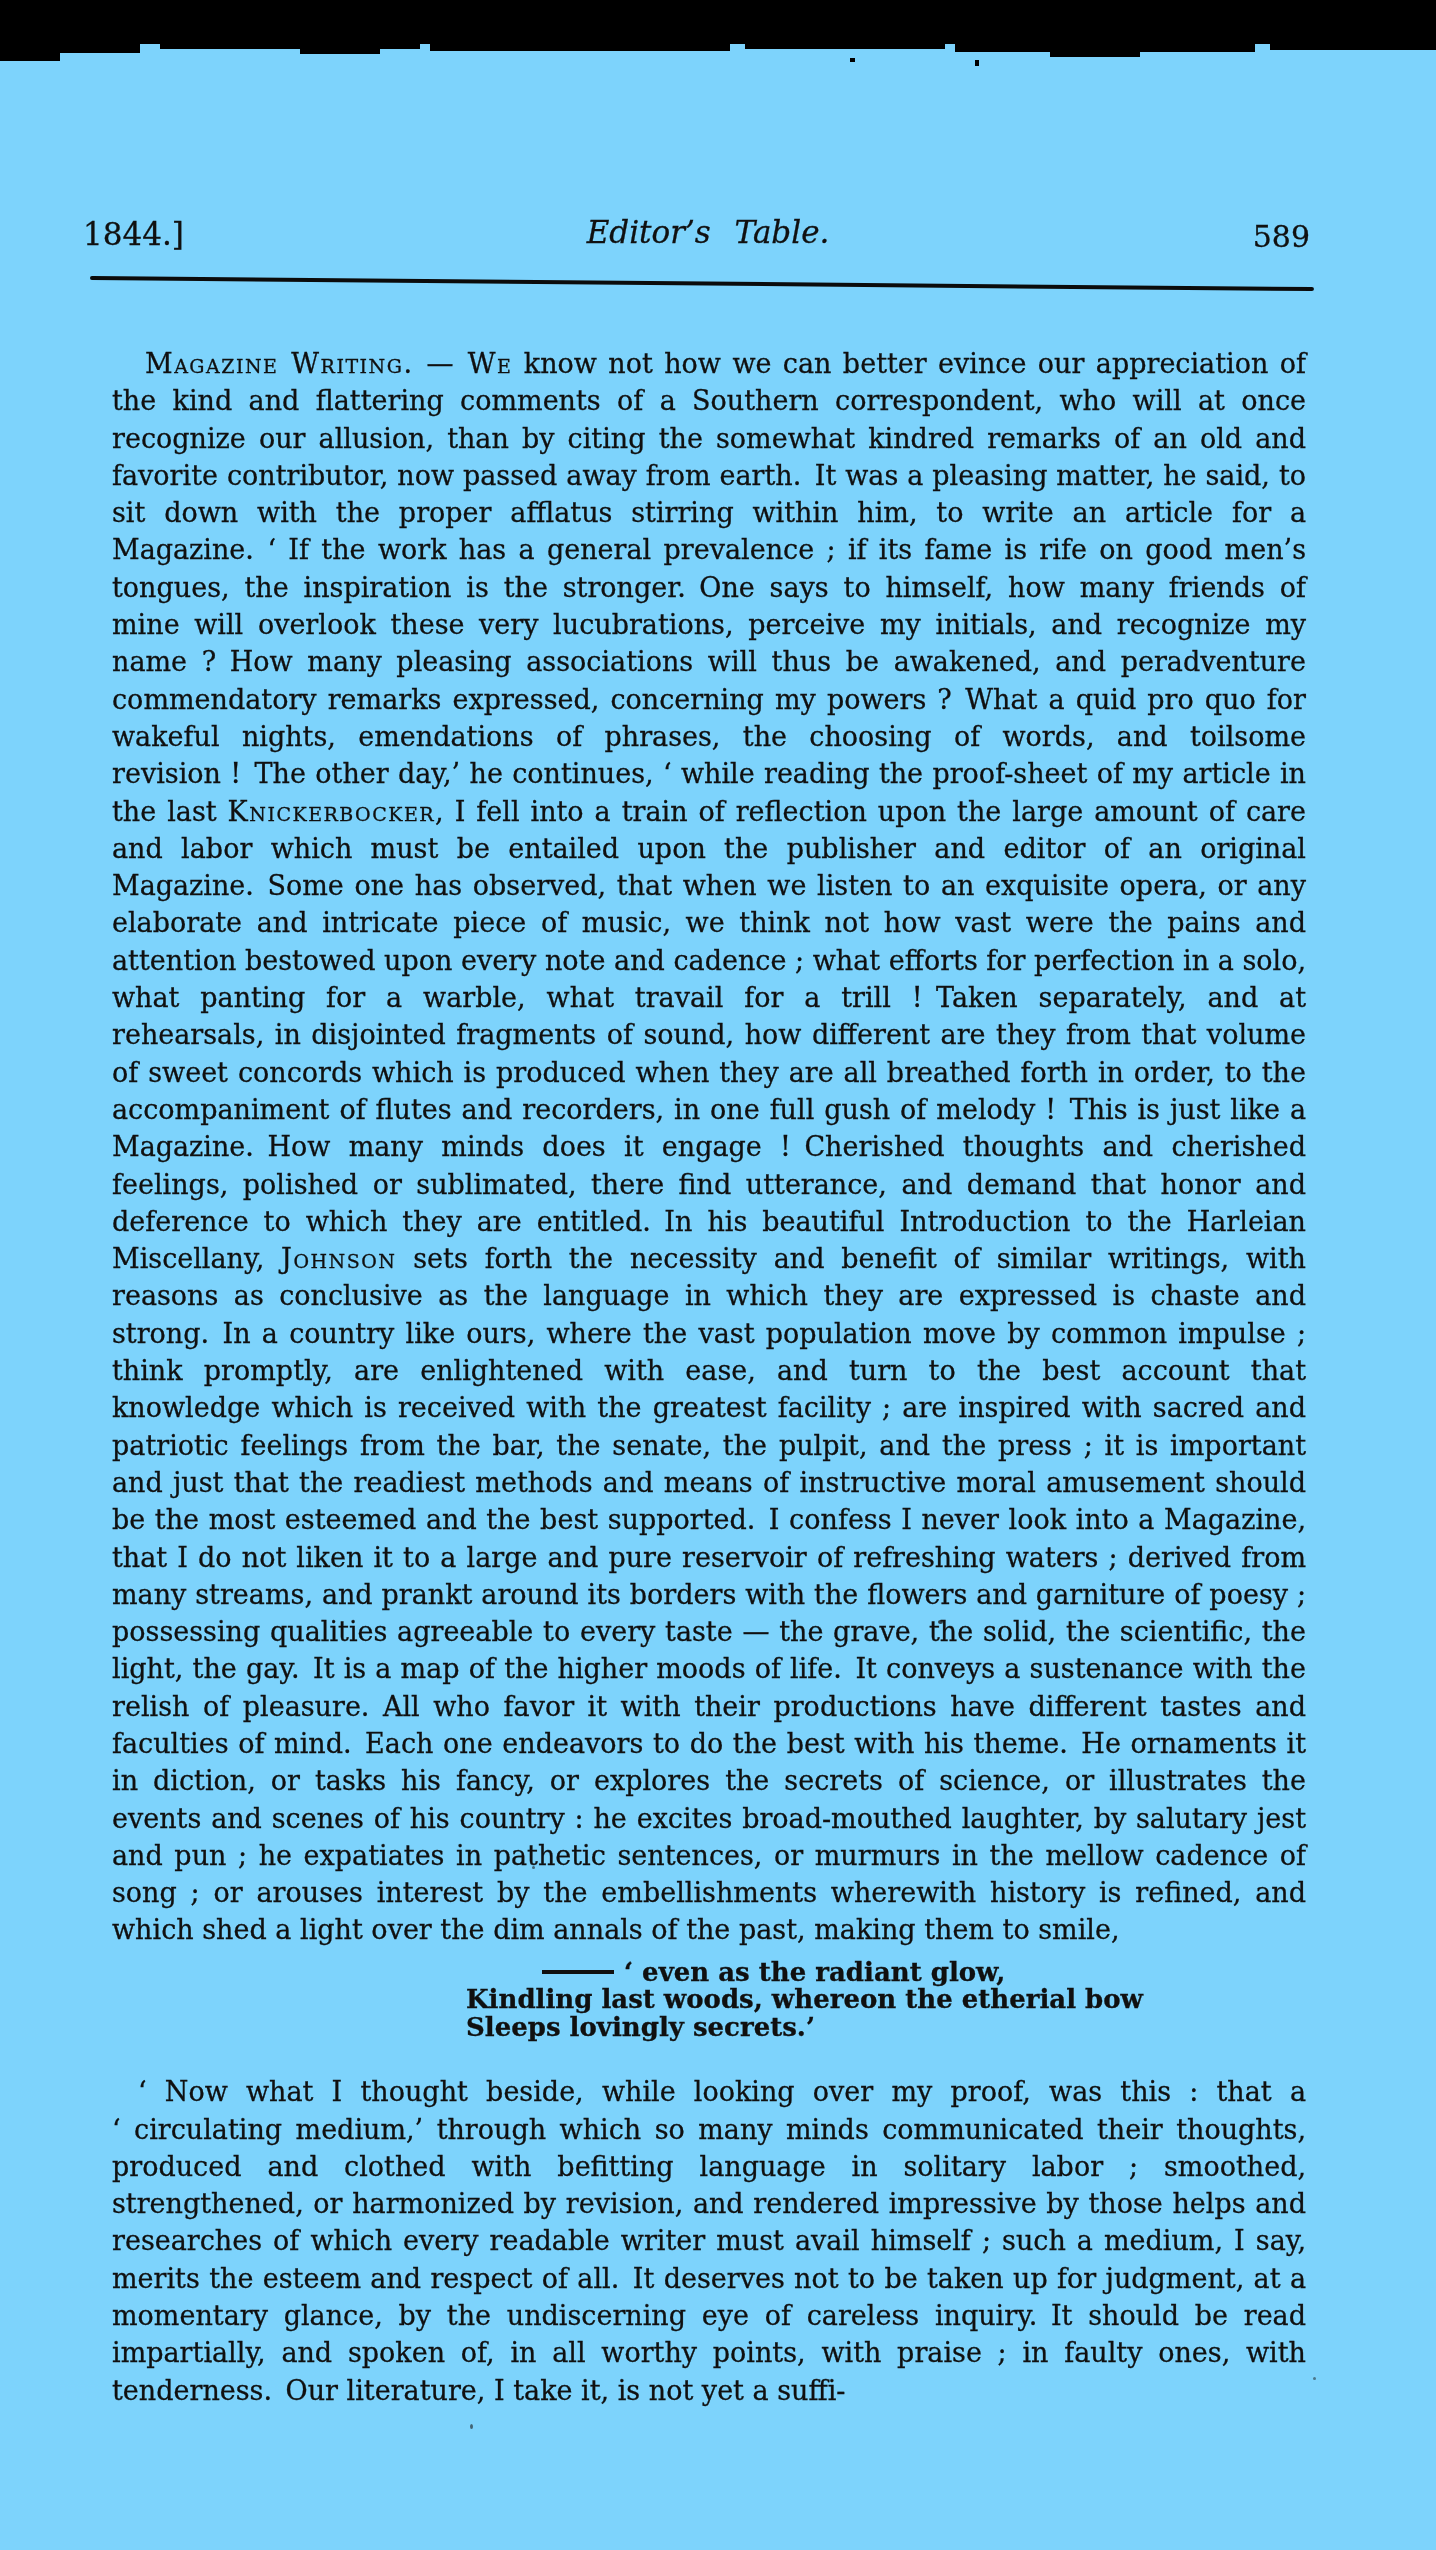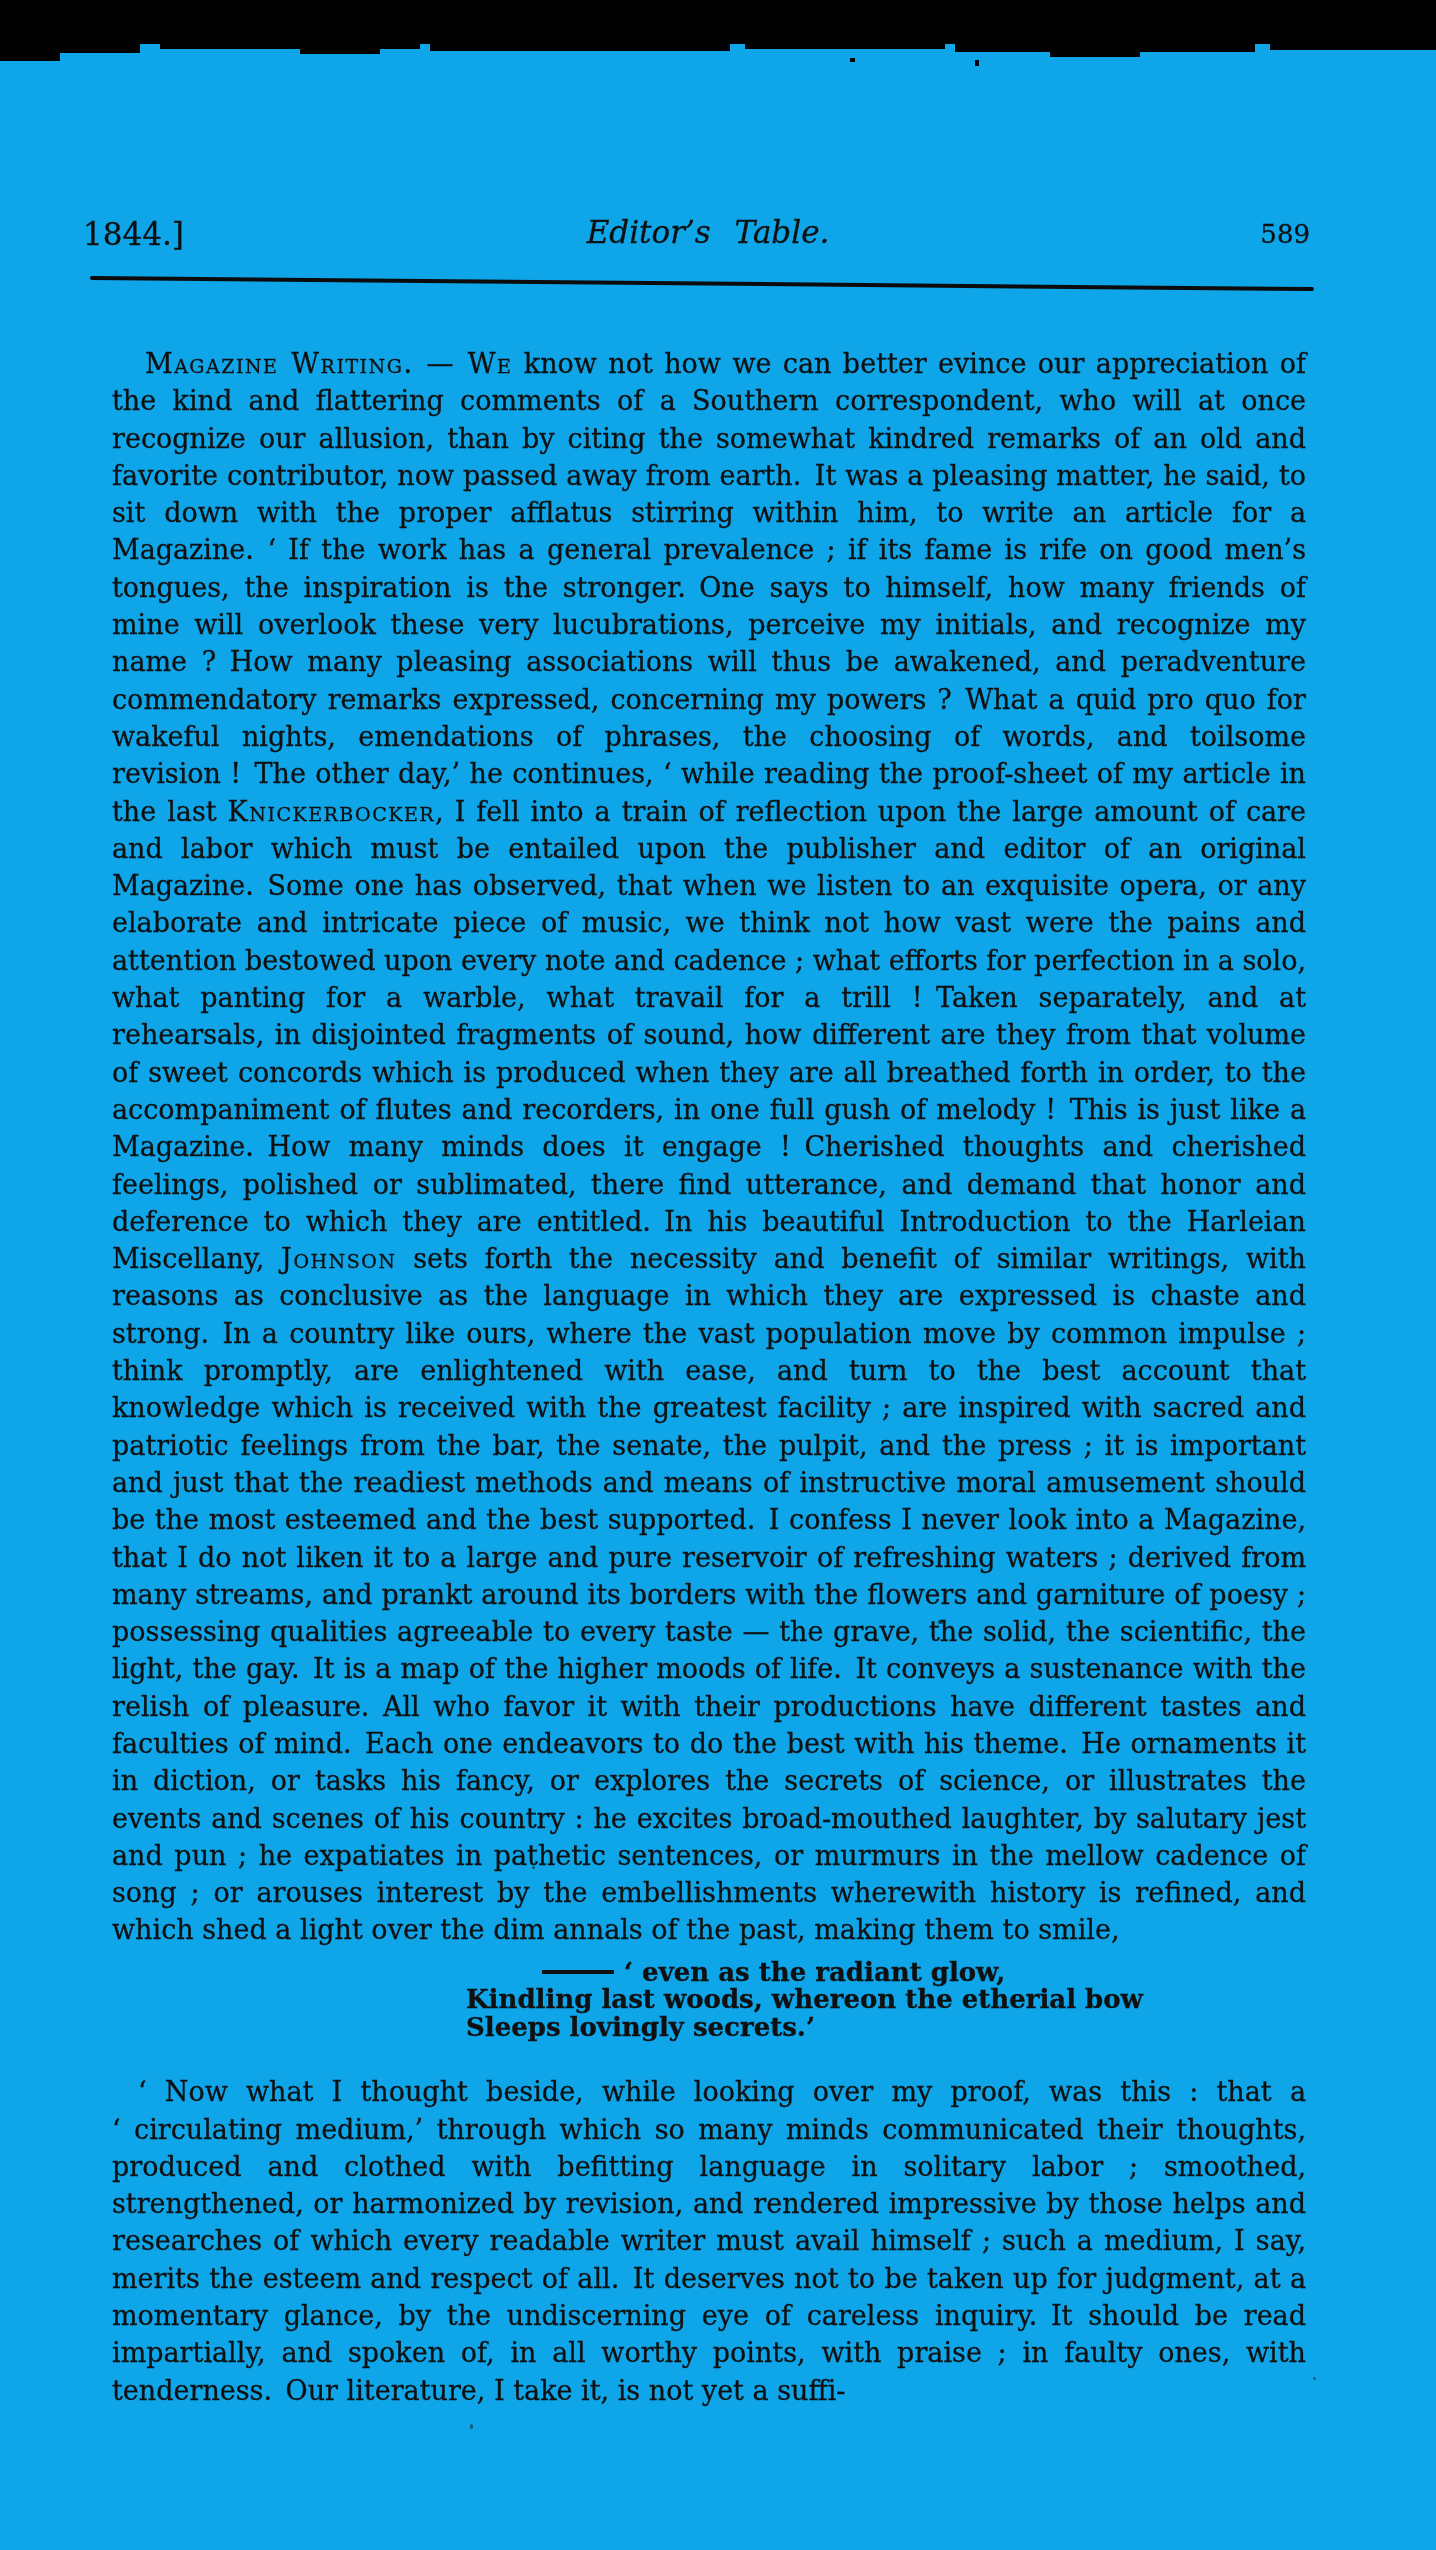--- a/index.html
+++ b/index.html
@@ -13,21 +13,21 @@
     -webkit-text-stroke:0.3px #101010;
   }
   
   .scan-band{position:absolute;top:0;left:0;width:1436px;height:70px;}
   .scan-band .main{position:absolute;top:0;left:0;width:1436px;height:44px;background:#000;}
   .scan-band .frag{position:absolute;background:#000;}
   
   .page-header{position:absolute;top:210px;left:0;width:1436px;height:60px;font-size:31px;}
   .hdr-year{position:absolute;left:83px;top:6px;}
   .hdr-title{position:absolute;left:0;right:0;top:4px;text-align:center;font-style:italic;word-spacing:14px;transform:translateX(-10px);}
-  .hdr-pageno{position:absolute;right:126px;top:9px;font-size:26px;}
+  .hdr-pageno{position:absolute;right:126px;top:9px;font-size:30px;}
   .hdr-rule{
     position:absolute;top:276px;left:90px;width:1224px;height:4px;
     background:#0b0b0b;border-radius:2px;
     transform:rotate(0.52deg);transform-origin:left center;
   }
   
   .text-block{
     position:absolute;top:345px;left:112px;width:1194px;
     font-size:27px;line-height:37.3px;
     text-align:justify;text-align-last:left;
@@ -40,21 +40,21 @@
   
   .poem{margin:10px 0 0 354px;font-size:26px;line-height:27.5px;font-weight:700;text-align:left;}
   .poem-line.first{padding-left:76px;}
   .poem-dash{display:inline-block;width:72px;height:0;border-top:4px solid #101010;vertical-align:0.27em;margin-right:10px;}
   
   .speck{position:absolute;background:#1a1a1a;border-radius:50%;}
 </style>
 </head>
 <body>
 
-<div class="page" style="color: rgb(16, 16, 16); background: #0ea5e9;">
+<div class="page" style="color: rgb(16, 16, 16); background: #7dd3fc;">
 
   <div class="scan-band">
     <div class="main"></div>
     <div class="frag" style="left:0;top:44px;width:140px;height:9px;"></div>
     <div class="frag" style="left:160px;top:44px;width:260px;height:5px;"></div>
     <div class="frag" style="left:430px;top:44px;width:300px;height:7px;"></div>
     <div class="frag" style="left:745px;top:44px;width:200px;height:5px;"></div>
     <div class="frag" style="left:955px;top:44px;width:300px;height:8px;"></div>
     <div class="frag" style="left:1270px;top:44px;width:166px;height:6px;"></div>
     <div class="frag" style="left:0;top:53px;width:60px;height:8px;"></div>

